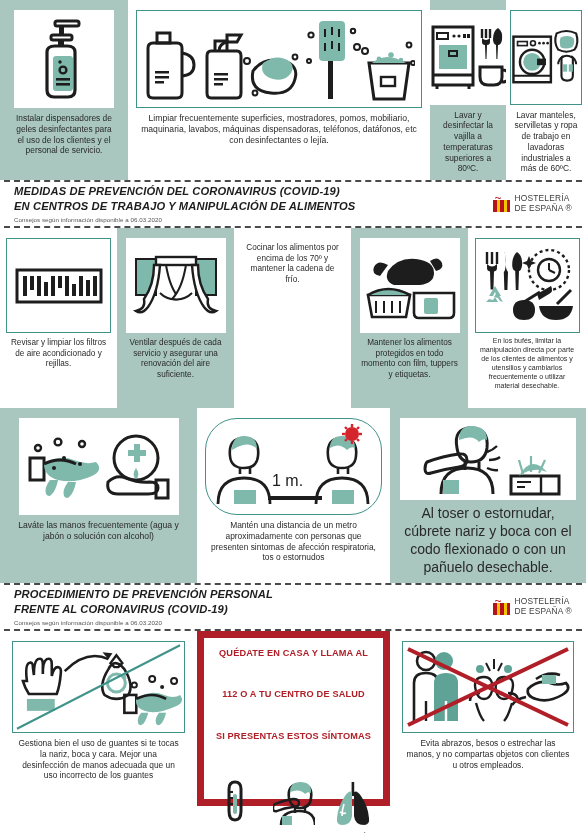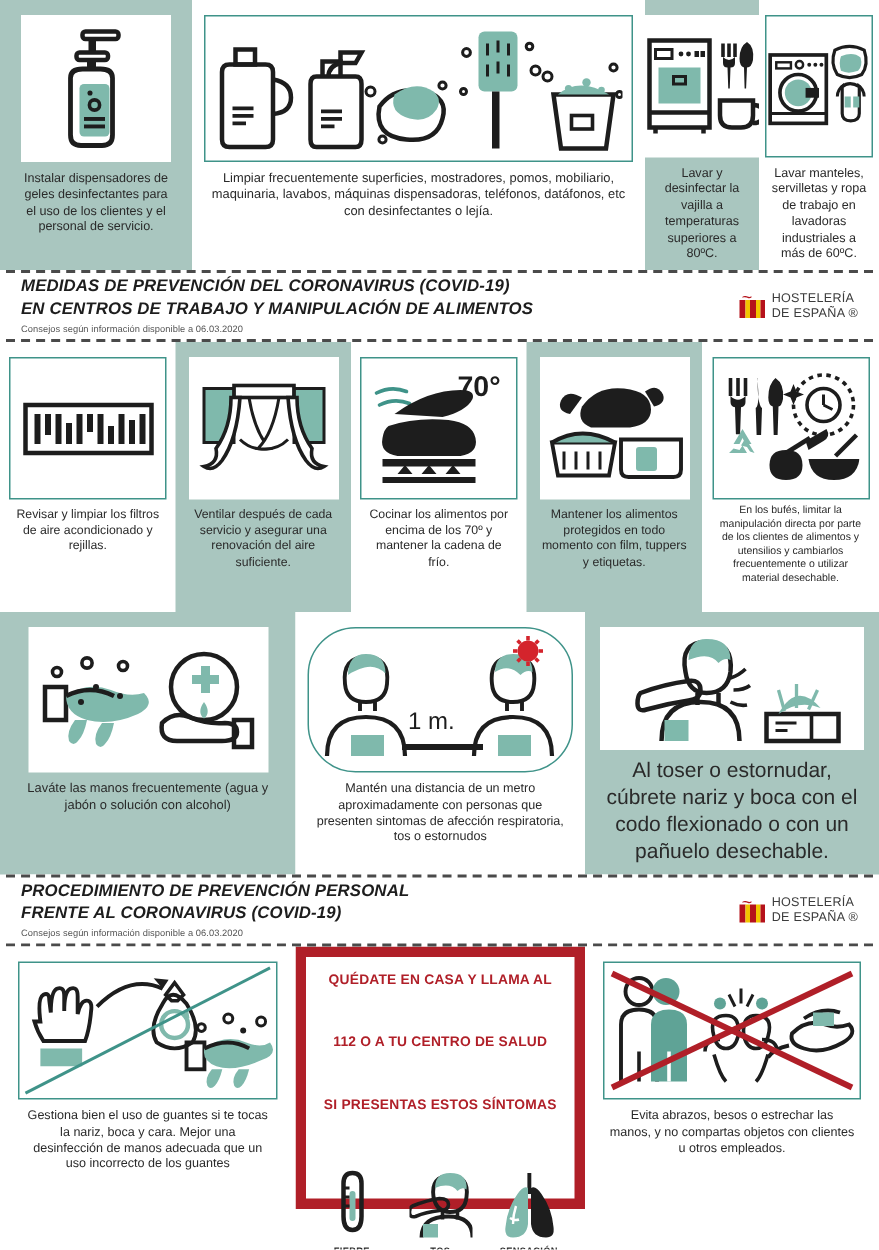--- a/index.html
+++ b/index.html
@@ -248,31 +248,20 @@
           <path d="M28 14 q-2 28 -12 42 q-6 8 -12 4 q10 -2 8 -12 q10 -14 10 -34z" fill="#fff" stroke="#1d1d1d" stroke-width="2.4"></path>
           <path d="M60 14 q2 28 12 42 q6 8 12 4 q-10 -2 -8 -12 q-10 -14 -10 -34z" fill="#fff" stroke="#1d1d1d" stroke-width="2.4"></path>
           <path d="M34 14 q4 24 14 34 q-12 2 -20 -6" fill="#fff" stroke="#1d1d1d" stroke-width="2"></path>
           <path d="M54 14 q-4 24 -14 34 q12 2 20 -6" fill="#fff" stroke="#1d1d1d" stroke-width="2"></path>
         </svg>
       </div>
       <div class="caption" style="font-size:8.2px;">Ventilar después de cada servicio y asegurar una renovación del aire suficiente.</div>
     </div>
 
     <div class="panel" style="width:117px;padding:10px 6px 0 6px;">
-      <div class="imgbox bordered" style="width:105px;height:95px;position:relative;">
-        <svg width="96" height="84" viewBox="0 0 96 84">
-          <text x="60" y="20" font-family="Liberation Sans, sans-serif" font-size="19" font-weight="700" fill="#1d1d1d">70°</text>
-          <path d="M6 18 q10 -5 20 -1 M8 26 q10 -5 20 -1" fill="none" stroke="#3f9389" stroke-width="2.4" stroke-linecap="round"></path>
-          <path d="M18 32 q22 -16 44 -16 q10 0 8 6 q-4 8 -20 12" fill="#1d1d1d"></path>
-          <path d="M14 40 q18 -6 40 -4 q16 2 18 12 q2 10 -10 12 h-42 q-12 -2 -10 -12 q1 -6 4 -8z" fill="#1d1d1d"></path>
-          <rect x="10" y="62" width="62" height="5" fill="#1d1d1d"></rect>
-          <path d="M20 72 l5 -6 l5 6z M36 72 l5 -6 l5 6z M52 72 l5 -6 l5 6z" fill="#1d1d1d"></path>
-          <rect x="10" y="74" width="62" height="4" fill="#1d1d1d"></rect>
-        </svg>
-      </div>
       <div class="caption" style="font-size:8.2px;">Cocinar los alimentos por encima de los 70º y mantener la cadena de frío.</div>
     </div>
 
     <div class="panel sage" style="width:117px;padding:10px 6px 0 6px;">
       <div class="imgbox" style="width:100px;height:95px;">
         <svg width="92" height="70" viewBox="0 0 92 70">
           <path d="M24 20 q10 -14 28 -12 q18 2 18 14 q0 10 -14 12 h-26 q-10 -4 -6 -14z" fill="#1d1d1d"></path>
           <path d="M24 14 q-10 -6 -14 2 q-3 7 6 9" fill="#1d1d1d"></path>
           <path d="M66 10 q8 -6 12 2 q2 6 -6 8" fill="#1d1d1d"></path>
 

